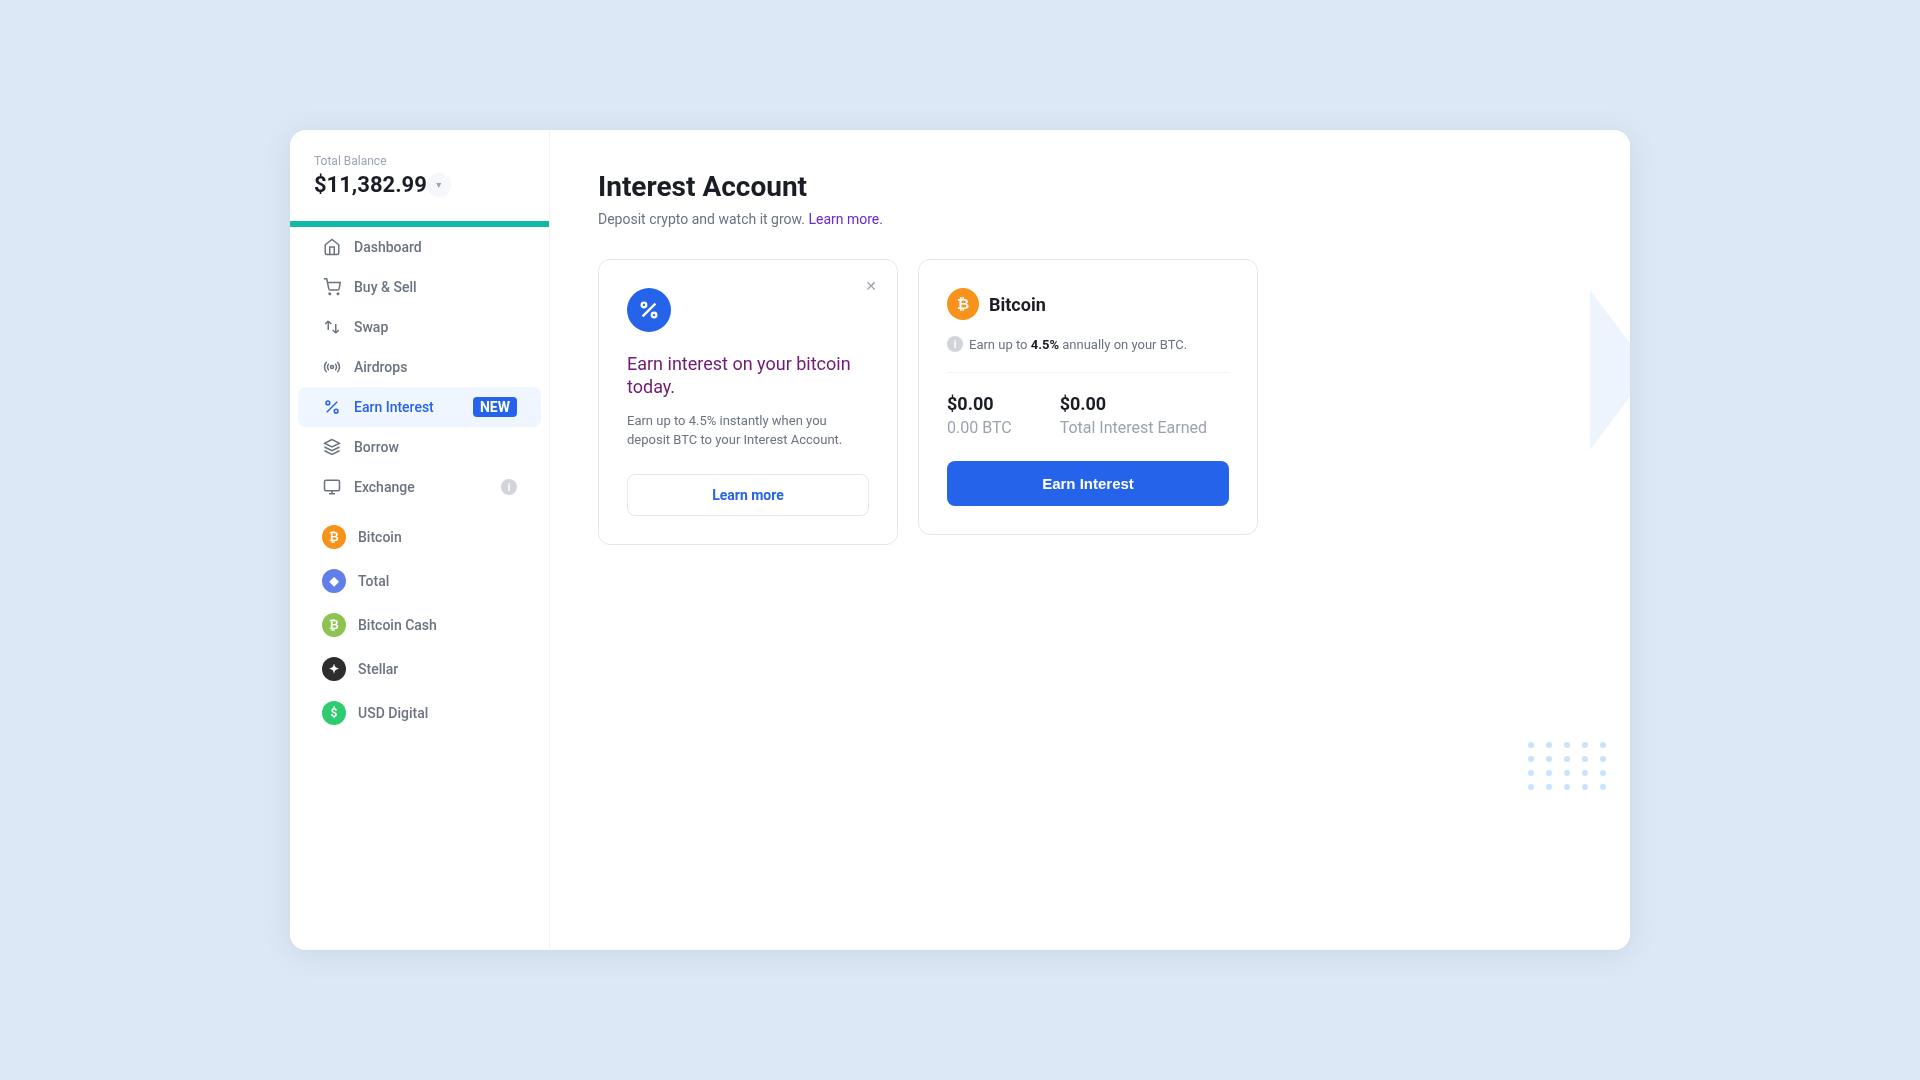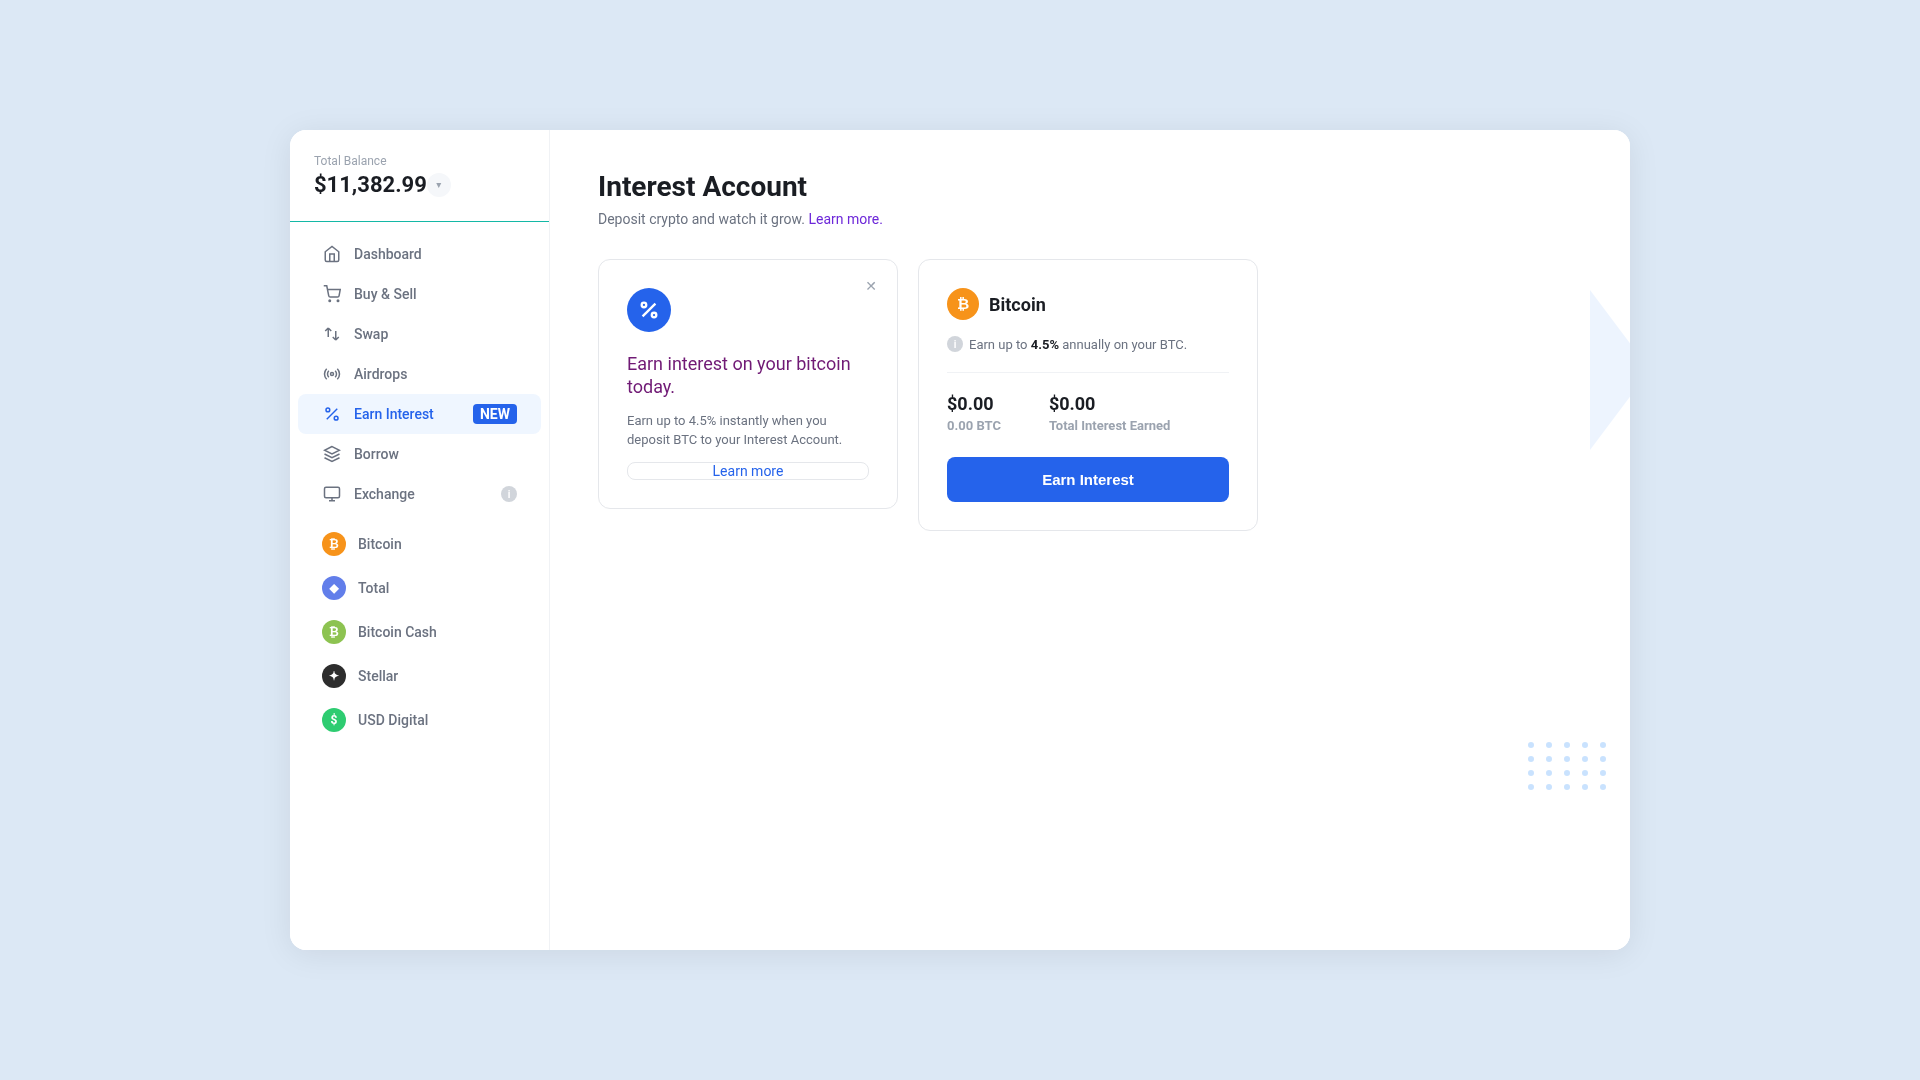--- a/index.html
+++ b/index.html
@@ -34,22 +34,21 @@
       padding: 24px 0;
       border-right: 1px solid #f0f2f5;
       display: flex;
       flex-direction: column;
       position: relative;
       z-index: 1;
     }
 
     .balance-section {
       padding: 0 24px 24px;
-      border-bottom: 1px solid #14b8a6;
-      margin-bottom: 12px;
+      border-bottom: 6px solid #14b8a6;
     }
 
     .balance-label {
       font-size: 12px;
       color: #9ba3af;
       margin-bottom: 4px;
     }
 
     .balance-row {
       display: flex;
@@ -229,31 +228,32 @@
       font-weight: 400;
       color: #701a75;
       margin-bottom: 12px;
       line-height: 1.3;
     }
 
     .promo-desc {
       font-size: 13px;
       color: #6b7280;
       line-height: 1.5;
-      margin-bottom: 12px;
+      margin-bottom: 24px;
     }
 
     .promo-link {
       display: block;
       text-align: center;
+      padding: 12px;
       border: 1.5px solid #e5e7eb;
       border-radius: 8px;
       color: #2563eb;
       font-size: 14px;
-      font-weight: 400;
+      font-weight: 700;
       cursor: pointer;
       text-decoration: none;
     }
 
     
     .btc-card {
       background: white;
       border: 1.5px solid #e5e7eb;
       border-radius: 12px;
       padding: 28px;
@@ -305,23 +305,22 @@
       gap: 4px;
     }
 
     .btc-stat-value {
       font-size: 18px;
       font-weight: 700;
       color: #1a1d23;
     }
 
     .btc-stat-label {
-      font-size: 13px;
+      font-size: 16px;
       color: #9ba3af;
-      font-weight: bold;
     }
 
     .earn-interest-btn {
       width: 100%;
       background: #2563eb;
       color: white;
       border: none;
       border-radius: 8px;
       padding: 14px;
       font-size: 15px;

